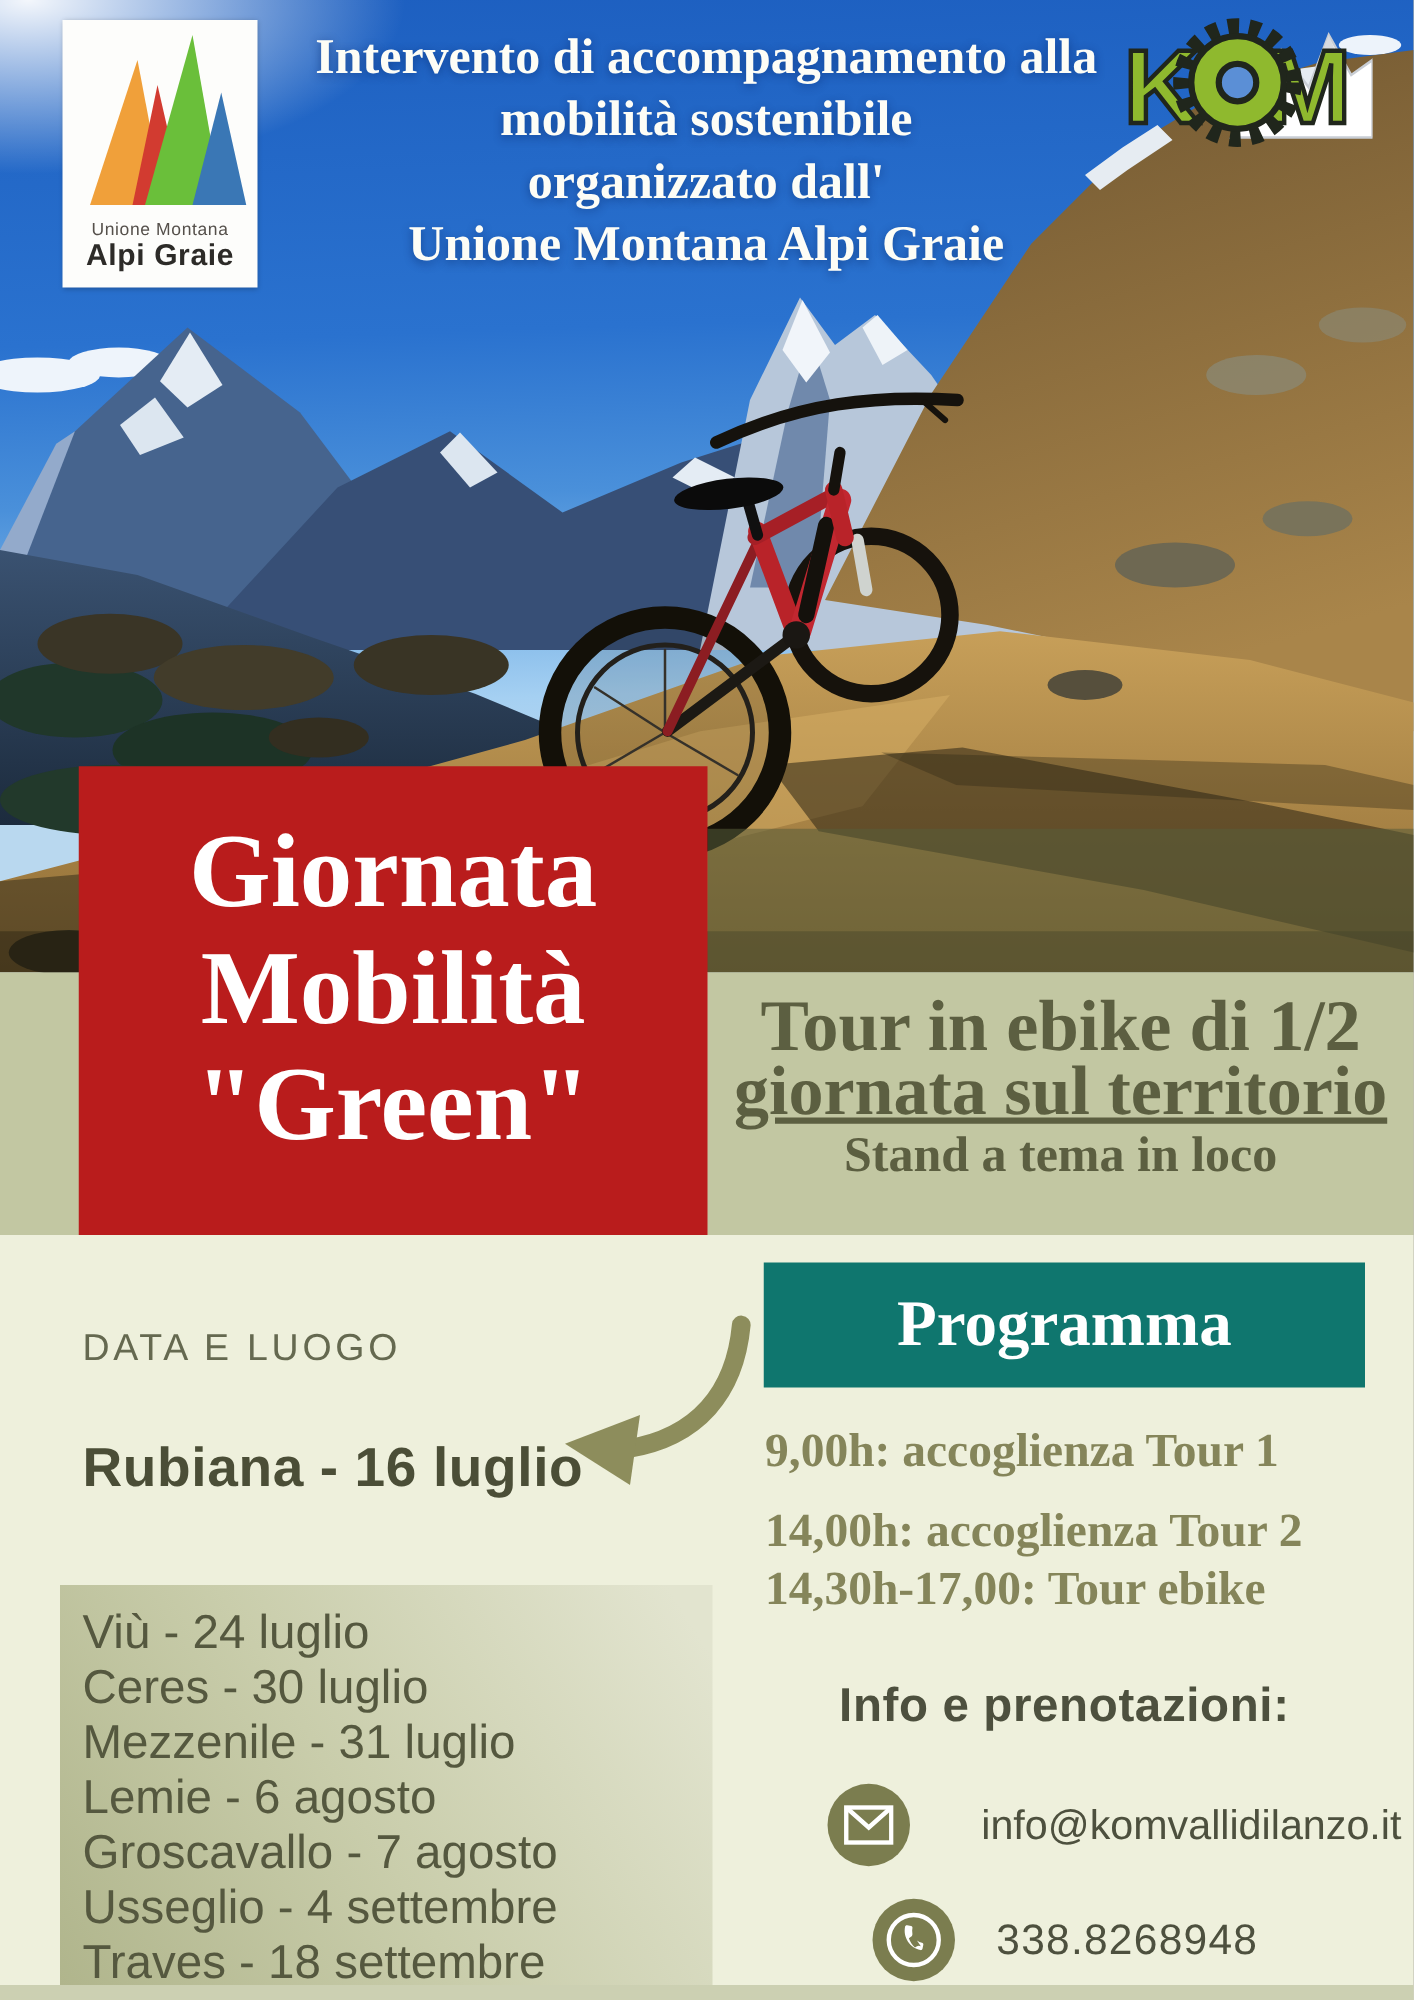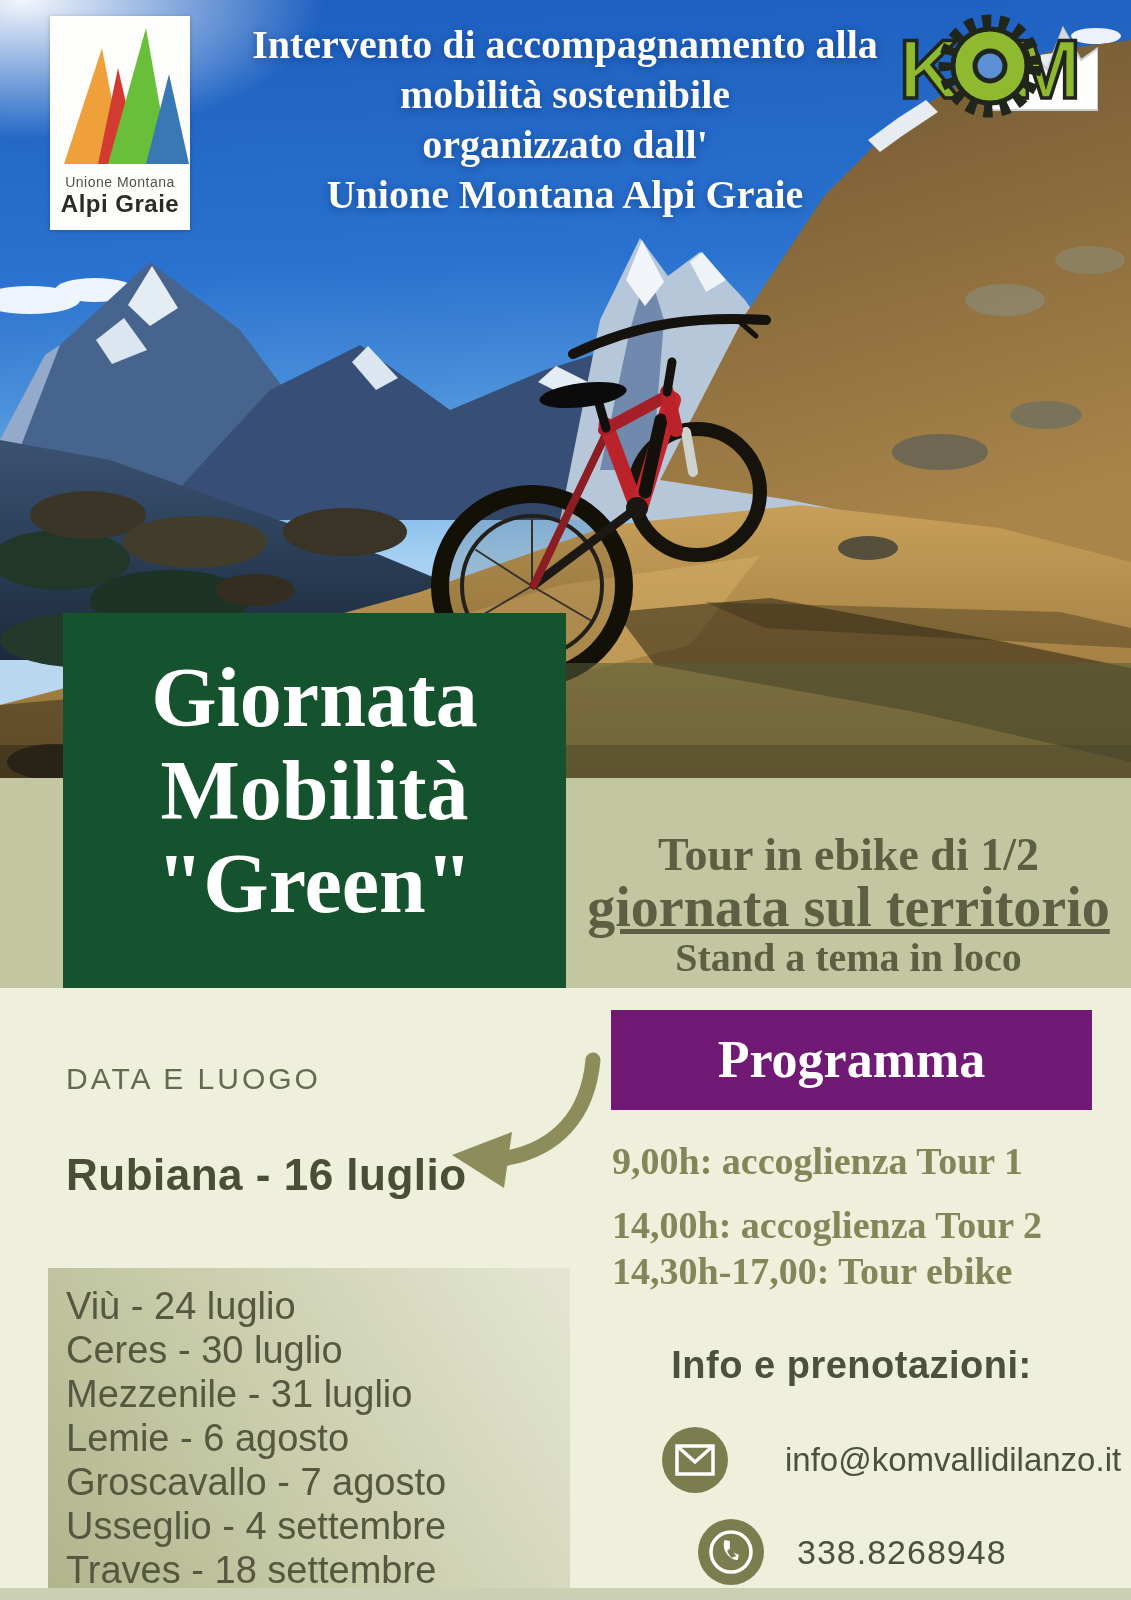--- a/index.html
+++ b/index.html
@@ -20,52 +20,52 @@
   .photo svg{position:absolute;left:0;top:0;}
 
   
   .overlay-band{left:566px;top:663px;width:565px;height:115px;background:rgba(88,92,58,.55);}
 
   
   .sage-band{left:0;top:778px;width:1131px;height:210px;background:#c2c7a2;}
 
   
   .alpi-logo{
-    left:50px;top:16px;width:140px;height:214px;background:#fdfdfb;
+    left:50px;top:16px;width:156px;height:214px;background:#fdfdfb;
     box-shadow:0 1px 4px rgba(0,0,0,.25);text-align:center;
   }
   .alpi-logo .t1{margin-top:4px;font-size:14px;color:#55504b;letter-spacing:.5px;}
   .alpi-logo .t2{font-size:24px;font-weight:bold;color:#2d2b28;letter-spacing:.5px;}
 
   
   .header-text{
     left:115px;top:20px;width:900px;text-align:center;
     font-family:"Liberation Serif",serif;font-weight:bold;font-size:40px;line-height:50px;
     color:#fdfdf6;text-shadow:0 2px 8px rgba(0,30,90,.45);
   }
 
   
   .kom-logo{left:893px;top:12px;width:205px;height:112px;}
 
   
   .title-box{
-    left:63px;top:613px;width:503px;height:375px;background:#14532d;
+    left:63px;top:613px;width:503px;height:375px;background:#b91c1c;
     color:#ffffff;text-align:center;
     font-family:"Liberation Serif",serif;font-weight:bold;
     font-size:84px;line-height:93px;padding-top:0;
   }
   .title-box .tl{margin-top:0;}
   .title-box .pad{height:38px;}
 
   
   .subtitle{
     left:566px;top:795px;width:565px;text-align:center;
     font-family:"Liberation Serif",serif;font-weight:bold;color:#5c5f41;
   }
-  .subtitle .s1{font-size:46px;line-height:52px;margin-top:34px;}
+  .subtitle .s1{font-size:58px;line-height:52px;}
   .subtitle .s2{font-size:56px;line-height:52px;text-decoration:underline;}
   .subtitle .s3{font-size:40px;line-height:50px;}
 
   
   .cream{left:0;top:988px;width:1131px;height:612px;background:#eef0dc;}
   .bottom-strip{left:0;top:1588px;width:1131px;height:12px;background:#ccd0b2;}
 
   .data-heading{
     left:66px;top:1062px;font-size:30px;letter-spacing:3px;color:#656950;
   }
@@ -76,21 +76,21 @@
 
   .gradient-panel{
     left:48px;top:1268px;width:522px;height:320px;
     background:linear-gradient(58deg,#b0b58c 0%,#c9cdab 45%,#e2e4cf 95%);
   }
   .date-list{left:66px;top:1284px;font-size:38px;line-height:44px;color:#55583f;}
   .date-list .di{height:44px;}
 
   
   .programma-box{
-    left:611px;top:1010px;width:481px;height:100px;background:#701a75;
+    left:611px;top:1010px;width:481px;height:100px;background:#0f766e;
     color:#ffffff;text-align:center;line-height:100px;
     font-family:"Liberation Serif",serif;font-weight:bold;font-size:52px;
   }
   .program-lines{
     left:612px;top:1138px;width:500px;
     font-family:"Liberation Serif",serif;font-weight:bold;
     font-size:38px;line-height:46px;color:#85855a;
   }
   .program-lines .gap{height:18px;}
 

